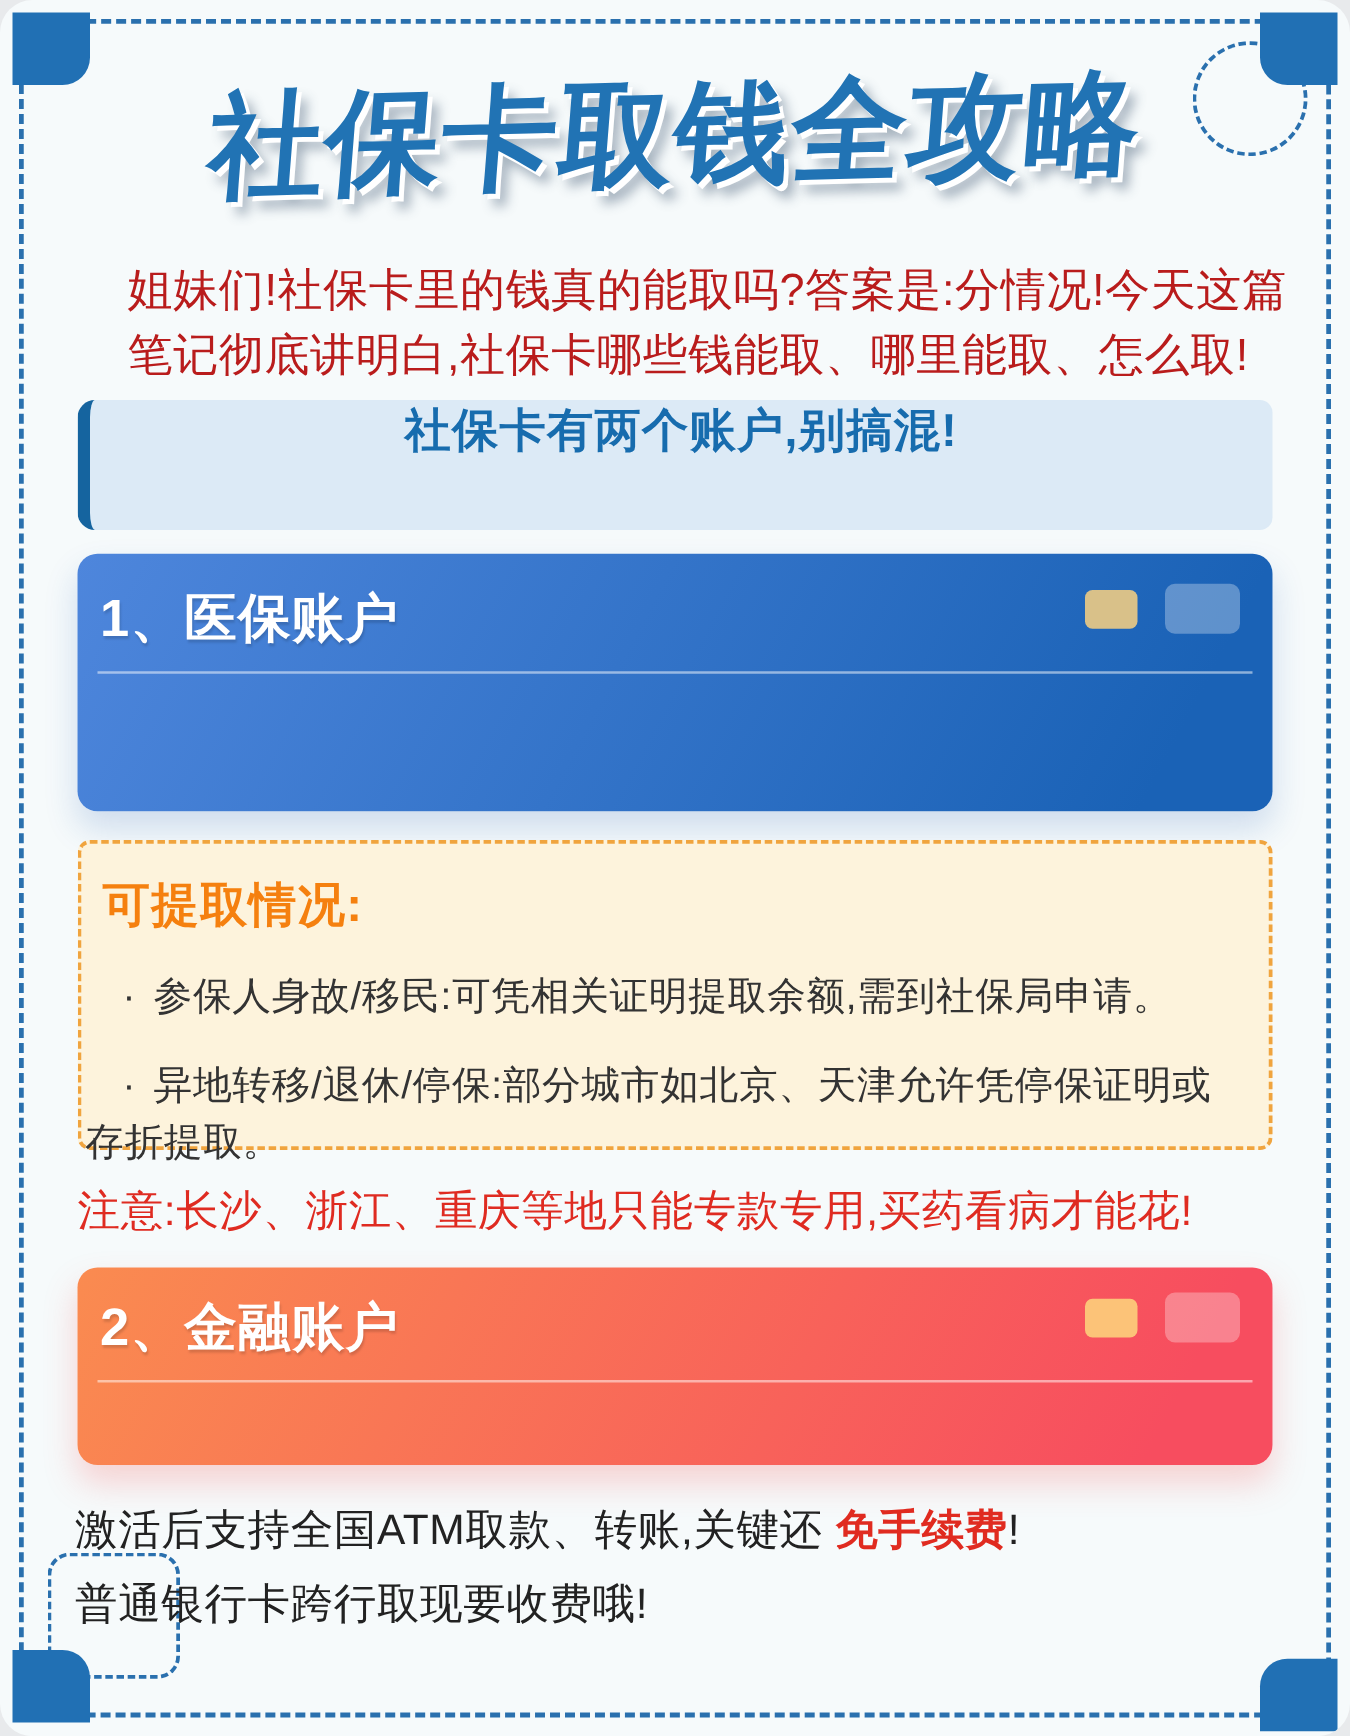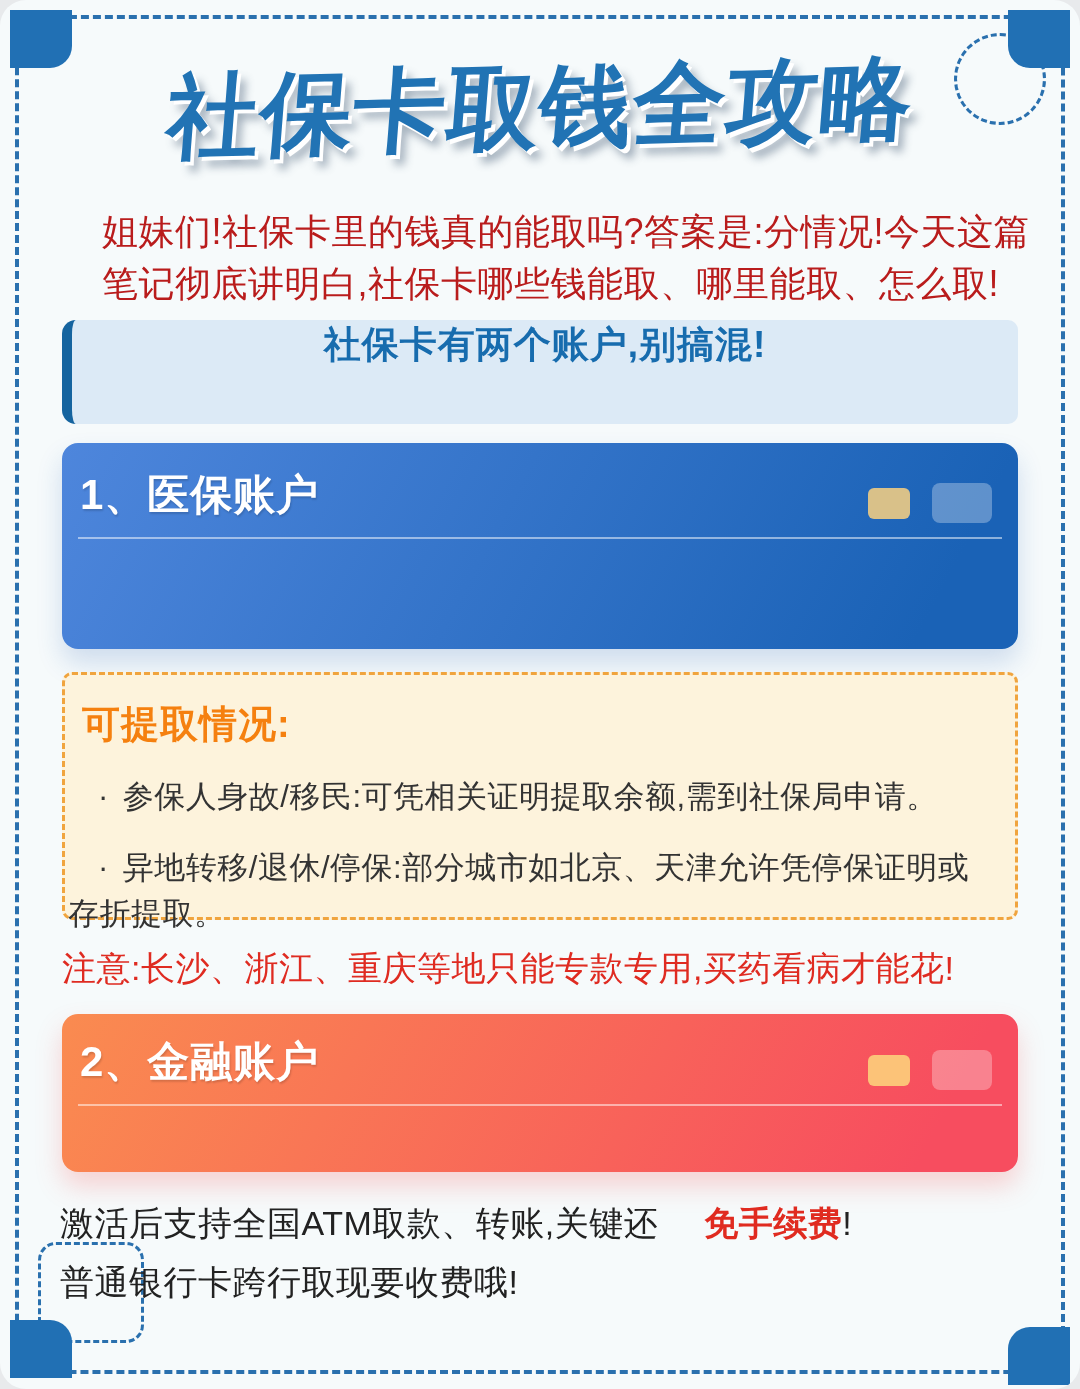--- a/index.html
+++ b/index.html
@@ -50,21 +50,21 @@
   .card{
     position:absolute;left:62px;width:956px;z-index:4;
     border-radius:16px;box-sizing:border-box;color:#fff;
   }
   .card.medical{top:443px;height:206px;
     background:linear-gradient(118deg,#4e86dc 0%,#1a62b6 90%);
     box-shadow:0 14px 26px rgba(30,90,180,0.18);}
   .card.financial{top:1014px;height:158px;
     background:linear-gradient(118deg,#fa8b50 0%,#f74d5f 90%);
     box-shadow:0 14px 26px rgba(247,90,90,0.25);}
-  .card-head{display:flex;align-items:flex-end;justify-content:space-between;padding:24px 26px 0 18px;}
+  .card-head{display:flex;align-items:flex-start;justify-content:space-between;padding:24px 26px 0 18px;}
   .card.financial .card-head{padding-top:20px;}
   .card-title{font-size:42px;font-weight:700;letter-spacing:1px;text-shadow:1px 2px 2px rgba(0,0,0,0.15);}
   .card-icons{display:flex;align-items:center;gap:22px;}
   .chip{width:42px;height:31px;border-radius:6px;}
   .card.medical .chip{background:#d9c189;}
   .card.financial .chip{background:#fcc378;}
   .cardrect{width:60px;height:40px;border-radius:8px;background:rgba(255,255,255,0.3);}
   .card-divider{height:2px;background:rgba(255,255,255,0.5);margin:14px 16px 0 16px;}
   .card-body{padding:14px 16px 0 16px;font-size:34px;line-height:1.38;letter-spacing:0.5px;}
   
@@ -78,21 +78,21 @@
   .wbox-item .dot{margin-right:14px;}
   
   .warning{
     position:absolute;left:62px;top:946px;width:956px;z-index:4;
     font-size:34px;font-weight:400;color:#df2b21;letter-spacing:0.5px;
   }
   
   .fline{position:absolute;left:60px;width:940px;z-index:4;font-size:34px;color:#222;letter-spacing:0.5px;}
   .fline.one{top:1201px;}
   .fline.two{top:1260px;}
-  .hl{color:#e02b20;font-weight:800;margin-left:36px;}
+  .hl{color:#e02b20;font-weight:800;}
 </style>
 </head>
 <body>
 
 <div class="page">
 
   <div class="dashed-frame"></div>
   <div class="dashed-circle"></div>
   <div class="corner tl"></div>
   <div class="corner tr"></div>

